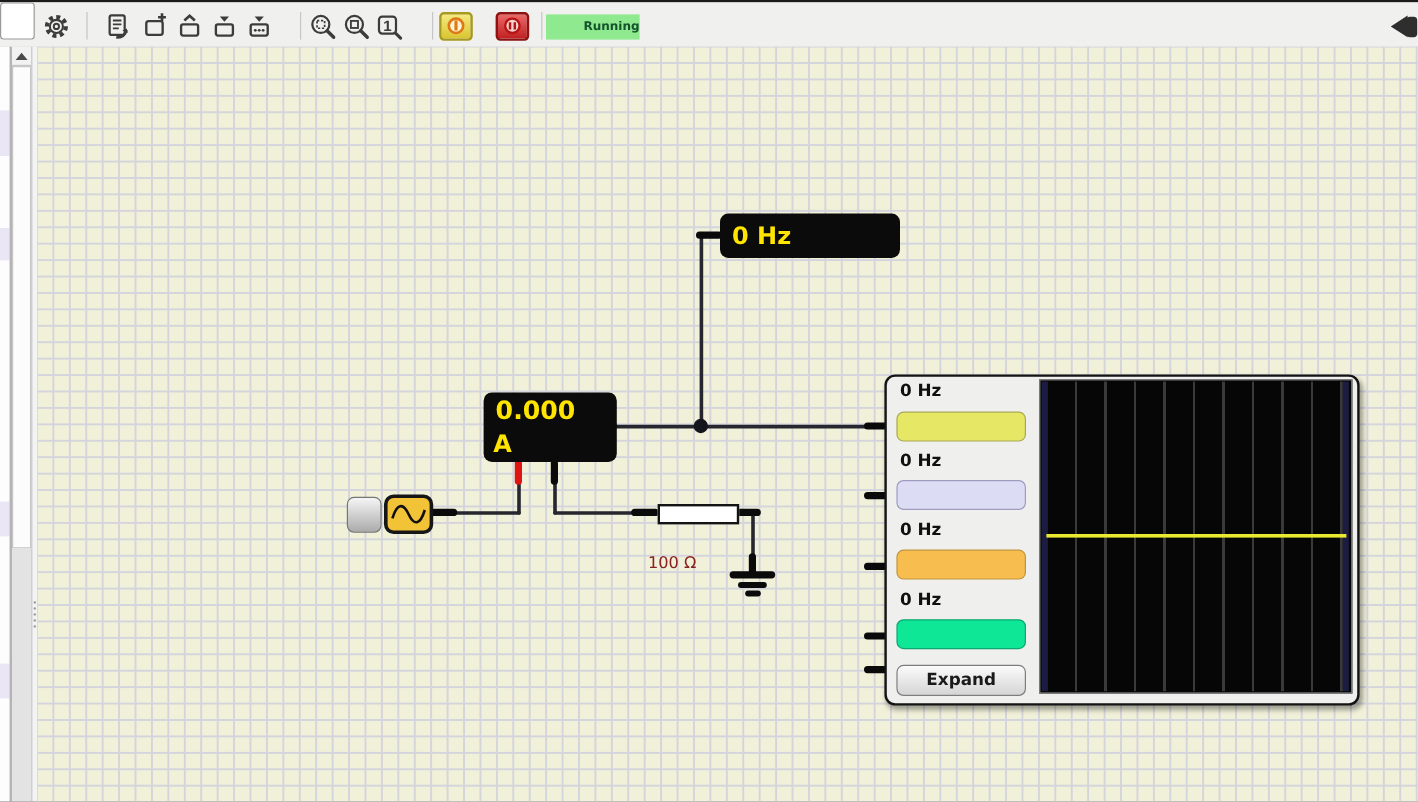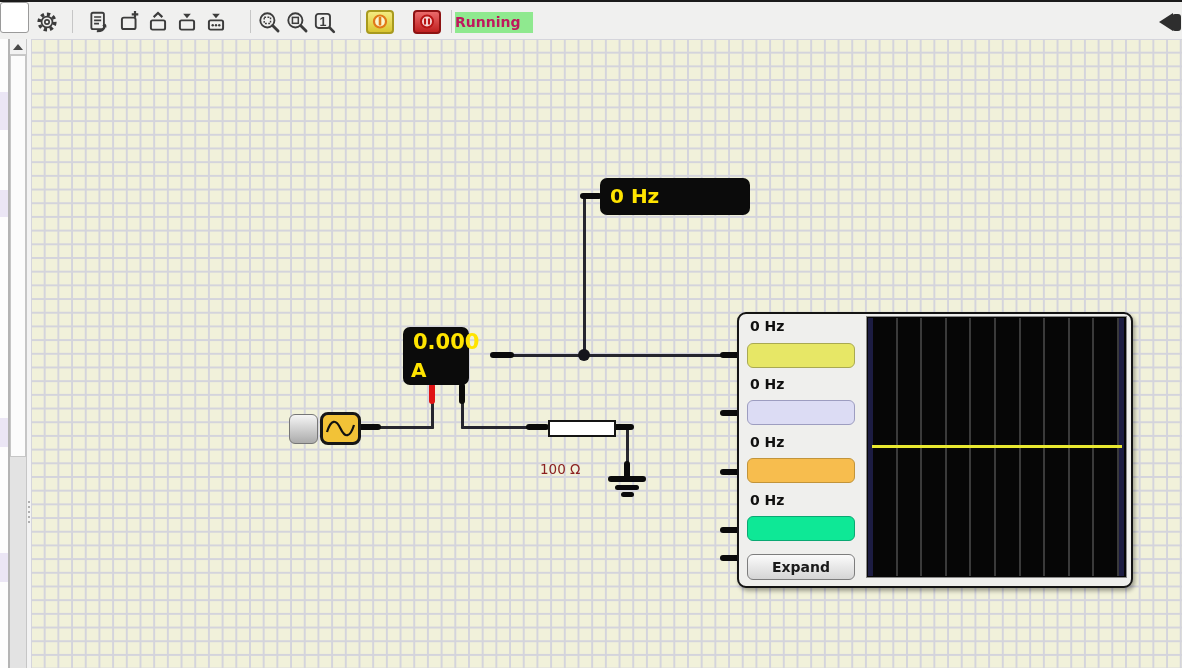--- a/index.html
+++ b/index.html
@@ -11,22 +11,22 @@
            border-bottom:1px solid #bdbdbd;}
   .corner-box{position:absolute;left:0;top:0;width:27px;height:29px;background:#fff;
               border:1px solid #9a9a9a;border-radius:3px;}
   .tb-btn{position:absolute;top:7px;width:26px;height:26px;border:none;background:transparent;
           padding:1px;cursor:pointer;}
   .tb-btn svg{display:block;}
   .tb-sep{position:absolute;top:8px;width:1px;height:23px;background:#c6c6c6;}
   .pwr-btn{position:absolute;top:8px;width:28px;height:24px;border-radius:4px;padding:0;cursor:pointer;}
   .pwr-on{background:linear-gradient(#f4ea80,#d9c530);border:2px solid #a89a1e;}
   .pwr-pause{background:linear-gradient(#ea6a6a,#c02020);border:2px solid #8d1212;}
-  .status-badge{position:absolute;top:10px;height:21px;line-height:21px;text-align:left;
-                font-size:14px;font-weight:bold;color:#be185d;}
+  .status-badge{position:absolute;top:10px;height:21px;line-height:21px;text-align:right;
+                font-size:10px;font-weight:bold;color:#14532d;}
   .collapse-tri{position:absolute;top:11px;width:0;height:0;border-top:9px solid transparent;
                 border-bottom:9px solid transparent;border-right:14px solid #2e2e2e;cursor:pointer;}
   .collapse-nub{position:absolute;top:12px;width:9px;height:17px;background:#2e2e2e;border-radius:3px;}
   
   .panel-strip{position:absolute;left:0;top:39px;width:8px;height:629px;background:#fdfdfd;}
   .strip-item{position:absolute;left:0;width:8px;background:#ebe6f5;}
   .rail-border{position:absolute;left:8px;top:39px;width:2px;height:629px;background:#b4b4b4;}
   .scroll-up{position:absolute;left:10px;top:39px;width:16px;height:15px;background:#f2f2f2;
              border-bottom:1px solid #c8c8c8;cursor:pointer;}
   .scroll-up .tri{position:absolute;left:3px;top:5px;width:0;height:0;border-left:5px solid transparent;
@@ -246,21 +246,21 @@
   <div class="junction" style="left:578px;top:349px"></div>
 
   <div class="pin" style="left:580px;top:193px;width:22px;height:6px"></div>
   <div class="meter" style="left:600px;top:178px;width:150px;height:37px">
     <span class="freq-meter-text">0 Hz</span>
   </div>
 
   <div class="pin" style="left:490px;top:352px;width:24px;height:6px"></div>
   <div class="lead-red" style="left:429px;top:383px;width:6px;height:21px"></div>
   <div class="pin" style="left:459px;top:383px;width:6px;height:21px"></div>
-  <div class="meter" style="left:403px;top:327px;width:66px;height:58px">
+  <div class="meter" style="left:403px;top:327px;width:111px;height:58px">
     <span class="v1">0.000</span>
     <span class="v2">A</span>
   </div>
 
   <div class="src-btn" style="left:289px;top:414px"></div>
   <div class="pin" style="left:358px;top:424px;width:23px;height:5.5px"></div>
   <div class="src-box" style="left:320px;top:412px">
     <span>
       <svg width="35" height="27" viewBox="0 0 35 27" fill="none" stroke="#111" stroke-width="2.2">
         <path d="M4 17 C8 4 13 4 17.5 13.5 C22 23 27 23 31 10"></path>

